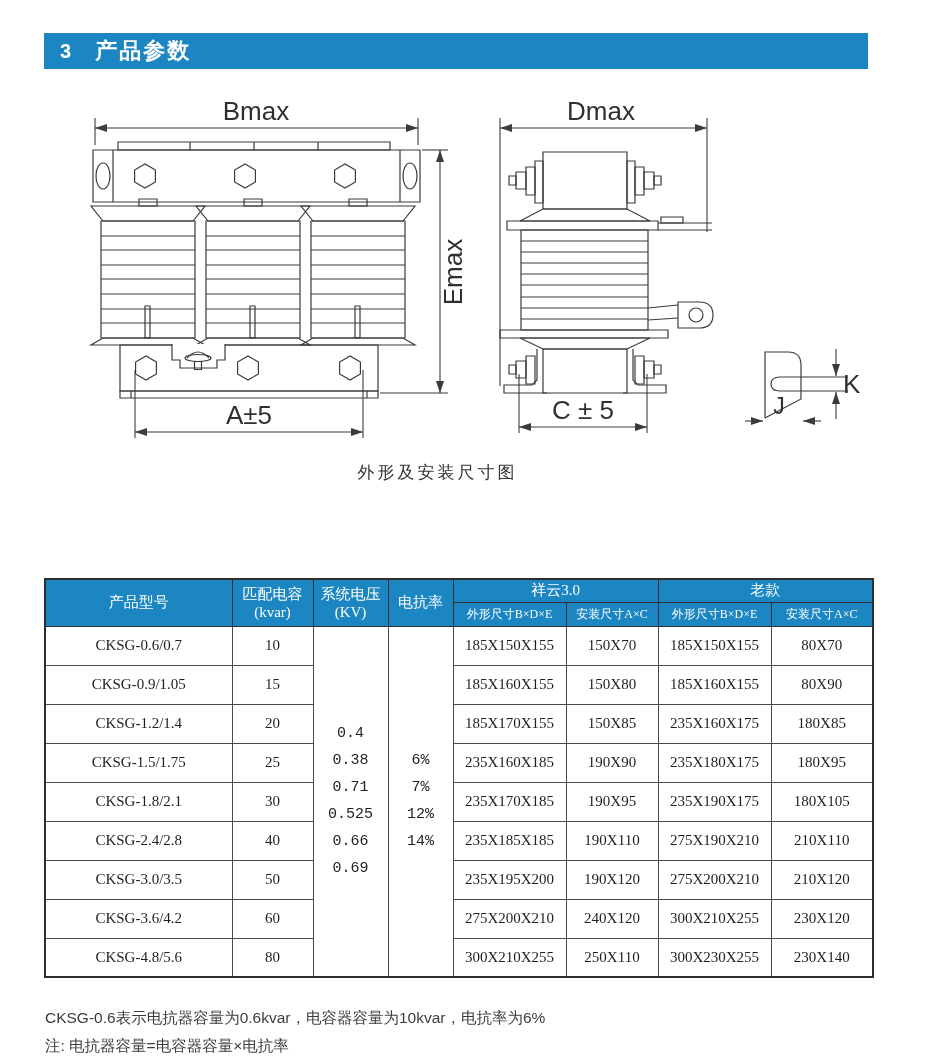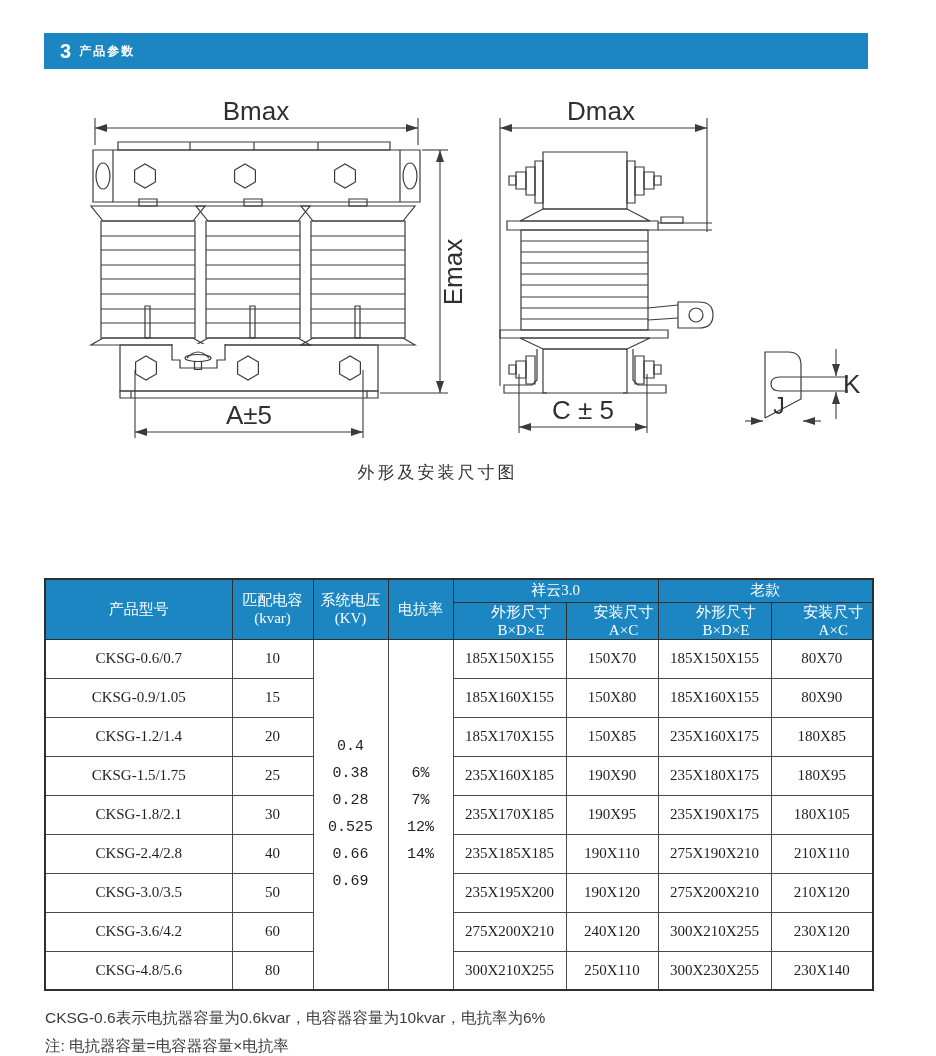--- a/index.html
+++ b/index.html
@@ -4,21 +4,21 @@
 <style>
   * { margin:0; padding:0; box-sizing:border-box; }
   html,body { background:#ffffff; }
   body { font-family:"Liberation Sans","DejaVu Sans",sans-serif; }
   .page { position:relative; width:936px; height:1056px; background:#fff; overflow:hidden; }
 
   
   .banner { position:absolute; left:44px; top:33px; width:824px; height:36px;
     background:#1b86c1; color:#fff; display:flex; align-items:center; }
   .banner .num { font-size:20px; font-weight:bold; margin-left:16px; }
-  .banner .title { font-size:12px; font-weight:bold; margin-left:8px; letter-spacing:2px; }
+  .banner .title { font-size:22px; font-weight:bold; margin-left:24px; letter-spacing:2px; }
 
   
   svg.drawing { position:absolute; left:0; top:0; }
   svg.drawing * { vector-effect:non-scaling-stroke; }
   .ln { stroke:#3b3b3b; stroke-width:1.2; fill:none; }
   .lnf { stroke:#3b3b3b; stroke-width:1.2; fill:#ffffff; }
   .dim { stroke:#3b3b3b; stroke-width:1.1; fill:none; }
   .dimtxt { fill:#2f2f2f; font-family:"Liberation Sans","DejaVu Sans",sans-serif; font-size:26px; }
   .dimtxt.small { font-size:23px; }
 
@@ -26,21 +26,21 @@
     font-family:"Liberation Serif","DejaVu Serif",serif; font-size:17px; color:#333; letter-spacing:3px; }
 
   
   .spec-table { position:absolute; left:44px; top:578px; width:828px;
     border-collapse:collapse; table-layout:fixed;
     font-family:"Liberation Serif","DejaVu Serif",serif; }
   .spec-table td, .spec-table th { border:1px solid #4a4a4a; text-align:center; vertical-align:middle;
     overflow:hidden; }
   .spec-table { border:2px solid #2e2e2e; }
   .spec-table th { background:#1b86c1; color:#ffffff; font-weight:normal; font-size:15px; border-color:#2e2e2e; }
-  .spec-table th.sub { font-size:15px;padding-left:23px; }
+  .spec-table th.sub { font-size:12px; }
   .spec-table tr.h1 { height:23px;padding-left:43px; }
   .spec-table tr.h2 { height:24px; }
   .spec-table tbody tr { height:39px;margin-top:19px; }
   .spec-table td { font-size:15px; color:#1e1e1e; }
   .stack { display:flex; flex-direction:column; align-items:center; justify-content:center;font-family:Liberation Mono, monospace; }
   .stack span { display:block; line-height:27px; }
 
   
   .note { position:absolute; left:45px; width:860px; font-size:15.5px; color:#3c3c3c; }
   .note1 { top:1036px; }
@@ -252,21 +252,21 @@
       </tr>
     </thead>
     <tbody>
       <tr>
         <td>CKSG-0.6/0.7</td>
         <td>10</td>
         <td rowspan="9">
           <div class="stack">
             <span>0.4</span>
             <span>0.38</span>
-            <span>0.28</span>
+            <span>0.71</span>
             <span>0.525</span>
             <span>0.66</span>
             <span>0.69</span>
           </div>
         </td>
         <td rowspan="9">
           <div class="stack">
             <span>6%</span>
             <span>7%</span>
             <span>12%</span>

